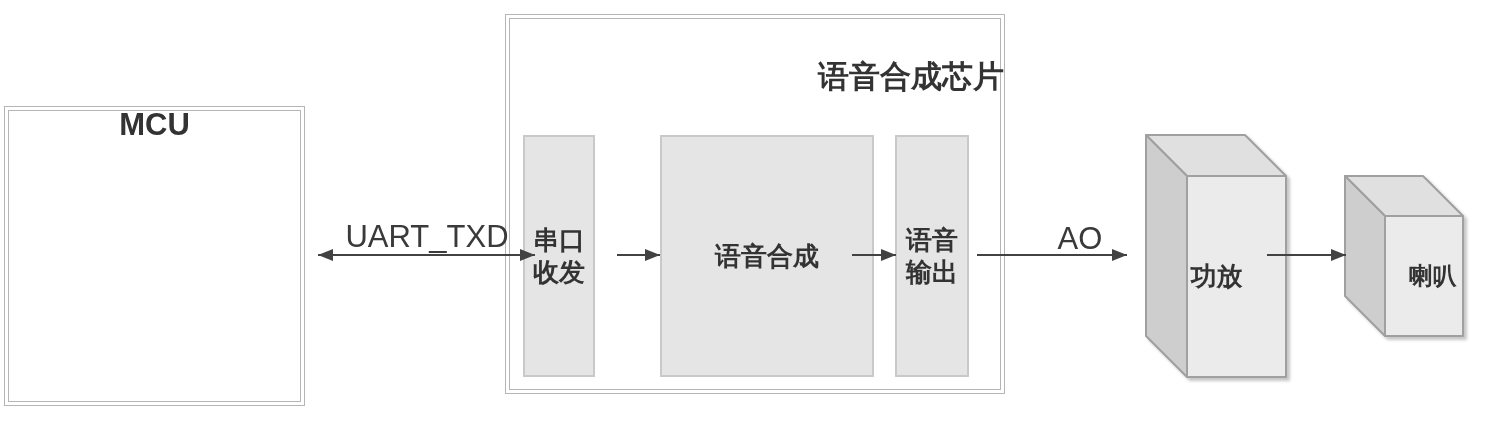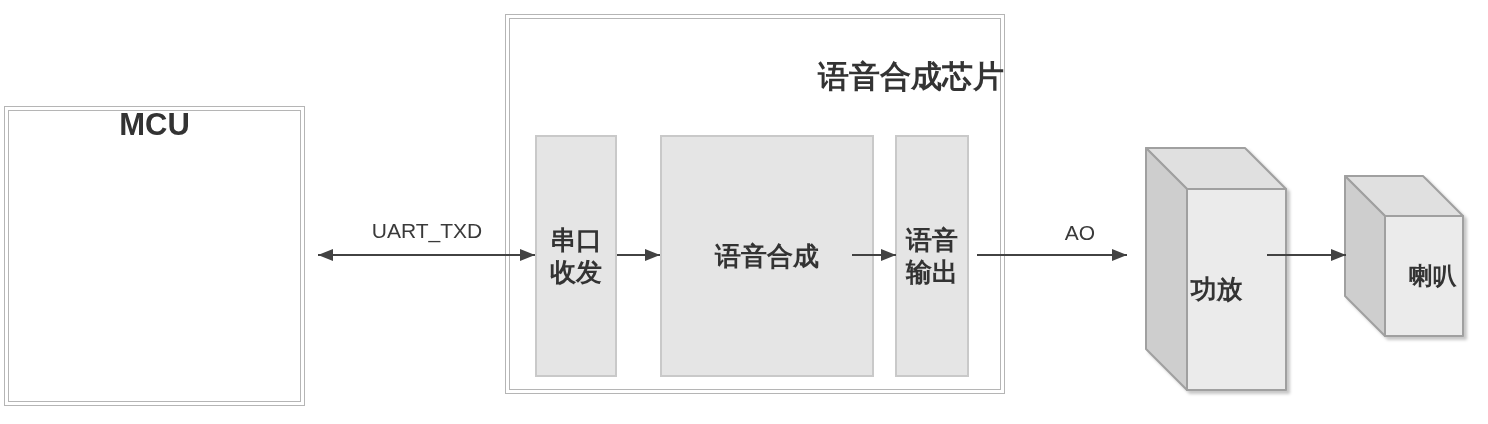--- a/index.html
+++ b/index.html
@@ -22,38 +22,38 @@
   .dbox{position:absolute;border:1.5px solid var(--border-gray);background:#ffffff;}
   .dbox-inner{position:absolute;inset:3px;border:1.5px solid var(--border-gray);pointer-events:none;}
   .mcu-box{left:4px;top:106px;width:301px;height:300px;display:flex;align-items:flex-start;justify-content:center;}
   .mcu-label{font-size:31px;font-weight:bold;color:var(--text);position:relative;z-index:2;}
   .chip-box{left:505px;top:14px;width:500px;height:380px;}
   .chip-title{position:absolute;left:0;top:41px;width:100%;text-align:right;font-size:31px;font-weight:bold;color:var(--text);z-index:2;}
 
   
   .gblock{position:absolute;top:135px;height:242px;background:var(--block-fill);border:2px solid var(--block-border);display:flex;align-items:center;justify-content:center;z-index:3;}
   .gblock span{white-space:pre-line;text-align:center;font-size:26px;font-weight:bold;line-height:1.25;color:var(--text);}
-  .gb-uart{left:535px;width:82px;}
+  .gb-uart{left:523px;width:72px;}
   .gb-synth{left:660px;width:214px;}
   .gb-out{left:895px;width:74px;}
 
   
   .hline{position:absolute;top:254px;height:2px;background:var(--arrow);z-index:4;}
   .ah{position:absolute;top:249px;width:0;height:0;border-top:6px solid transparent;border-bottom:6px solid transparent;z-index:4;}
   .ah-r{border-left:15px solid var(--arrow);}
   .ah-l{border-right:15px solid var(--arrow);}
 
   
-  .conn-label{position:absolute;font-size:21px;color:#3a3a3a;transform:translateX(-50%);white-space:nowrap;z-index:5;}
+  .conn-label{position:absolute;font-size:31px;color:#3a3a3a;transform:translateX(-50%);white-space:nowrap;z-index:5;}
 
   
   .cube{position:absolute;z-index:3;}
   .cube svg{display:block;filter:drop-shadow(3px 3px 1.5px rgba(0,0,0,0.22));}
   .cube-label{position:absolute;display:flex;align-items:center;justify-content:center;font-weight:bold;color:var(--text);}
-  .amp-cube{left:1125px;top:147px;width:146px;height:250px;padding-left:20px;}
+  .amp-cube{left:1125px;top:134px;width:146px;height:250px;padding-left:20px;}
   .amp-cube .cube-label{left:42px;top:42px;width:99px;height:201px;font-size:26px;}
   .spk-cube{left:1344px;top:175px;width:124px;height:168px;}
   .spk-cube .cube-label{left:41px;top:41px;width:95px;height:120px;font-size:24px;}
 </style>
 </head>
 <body>
 
 <div class="canvas">
 
   <div class="dbox mcu-box">

